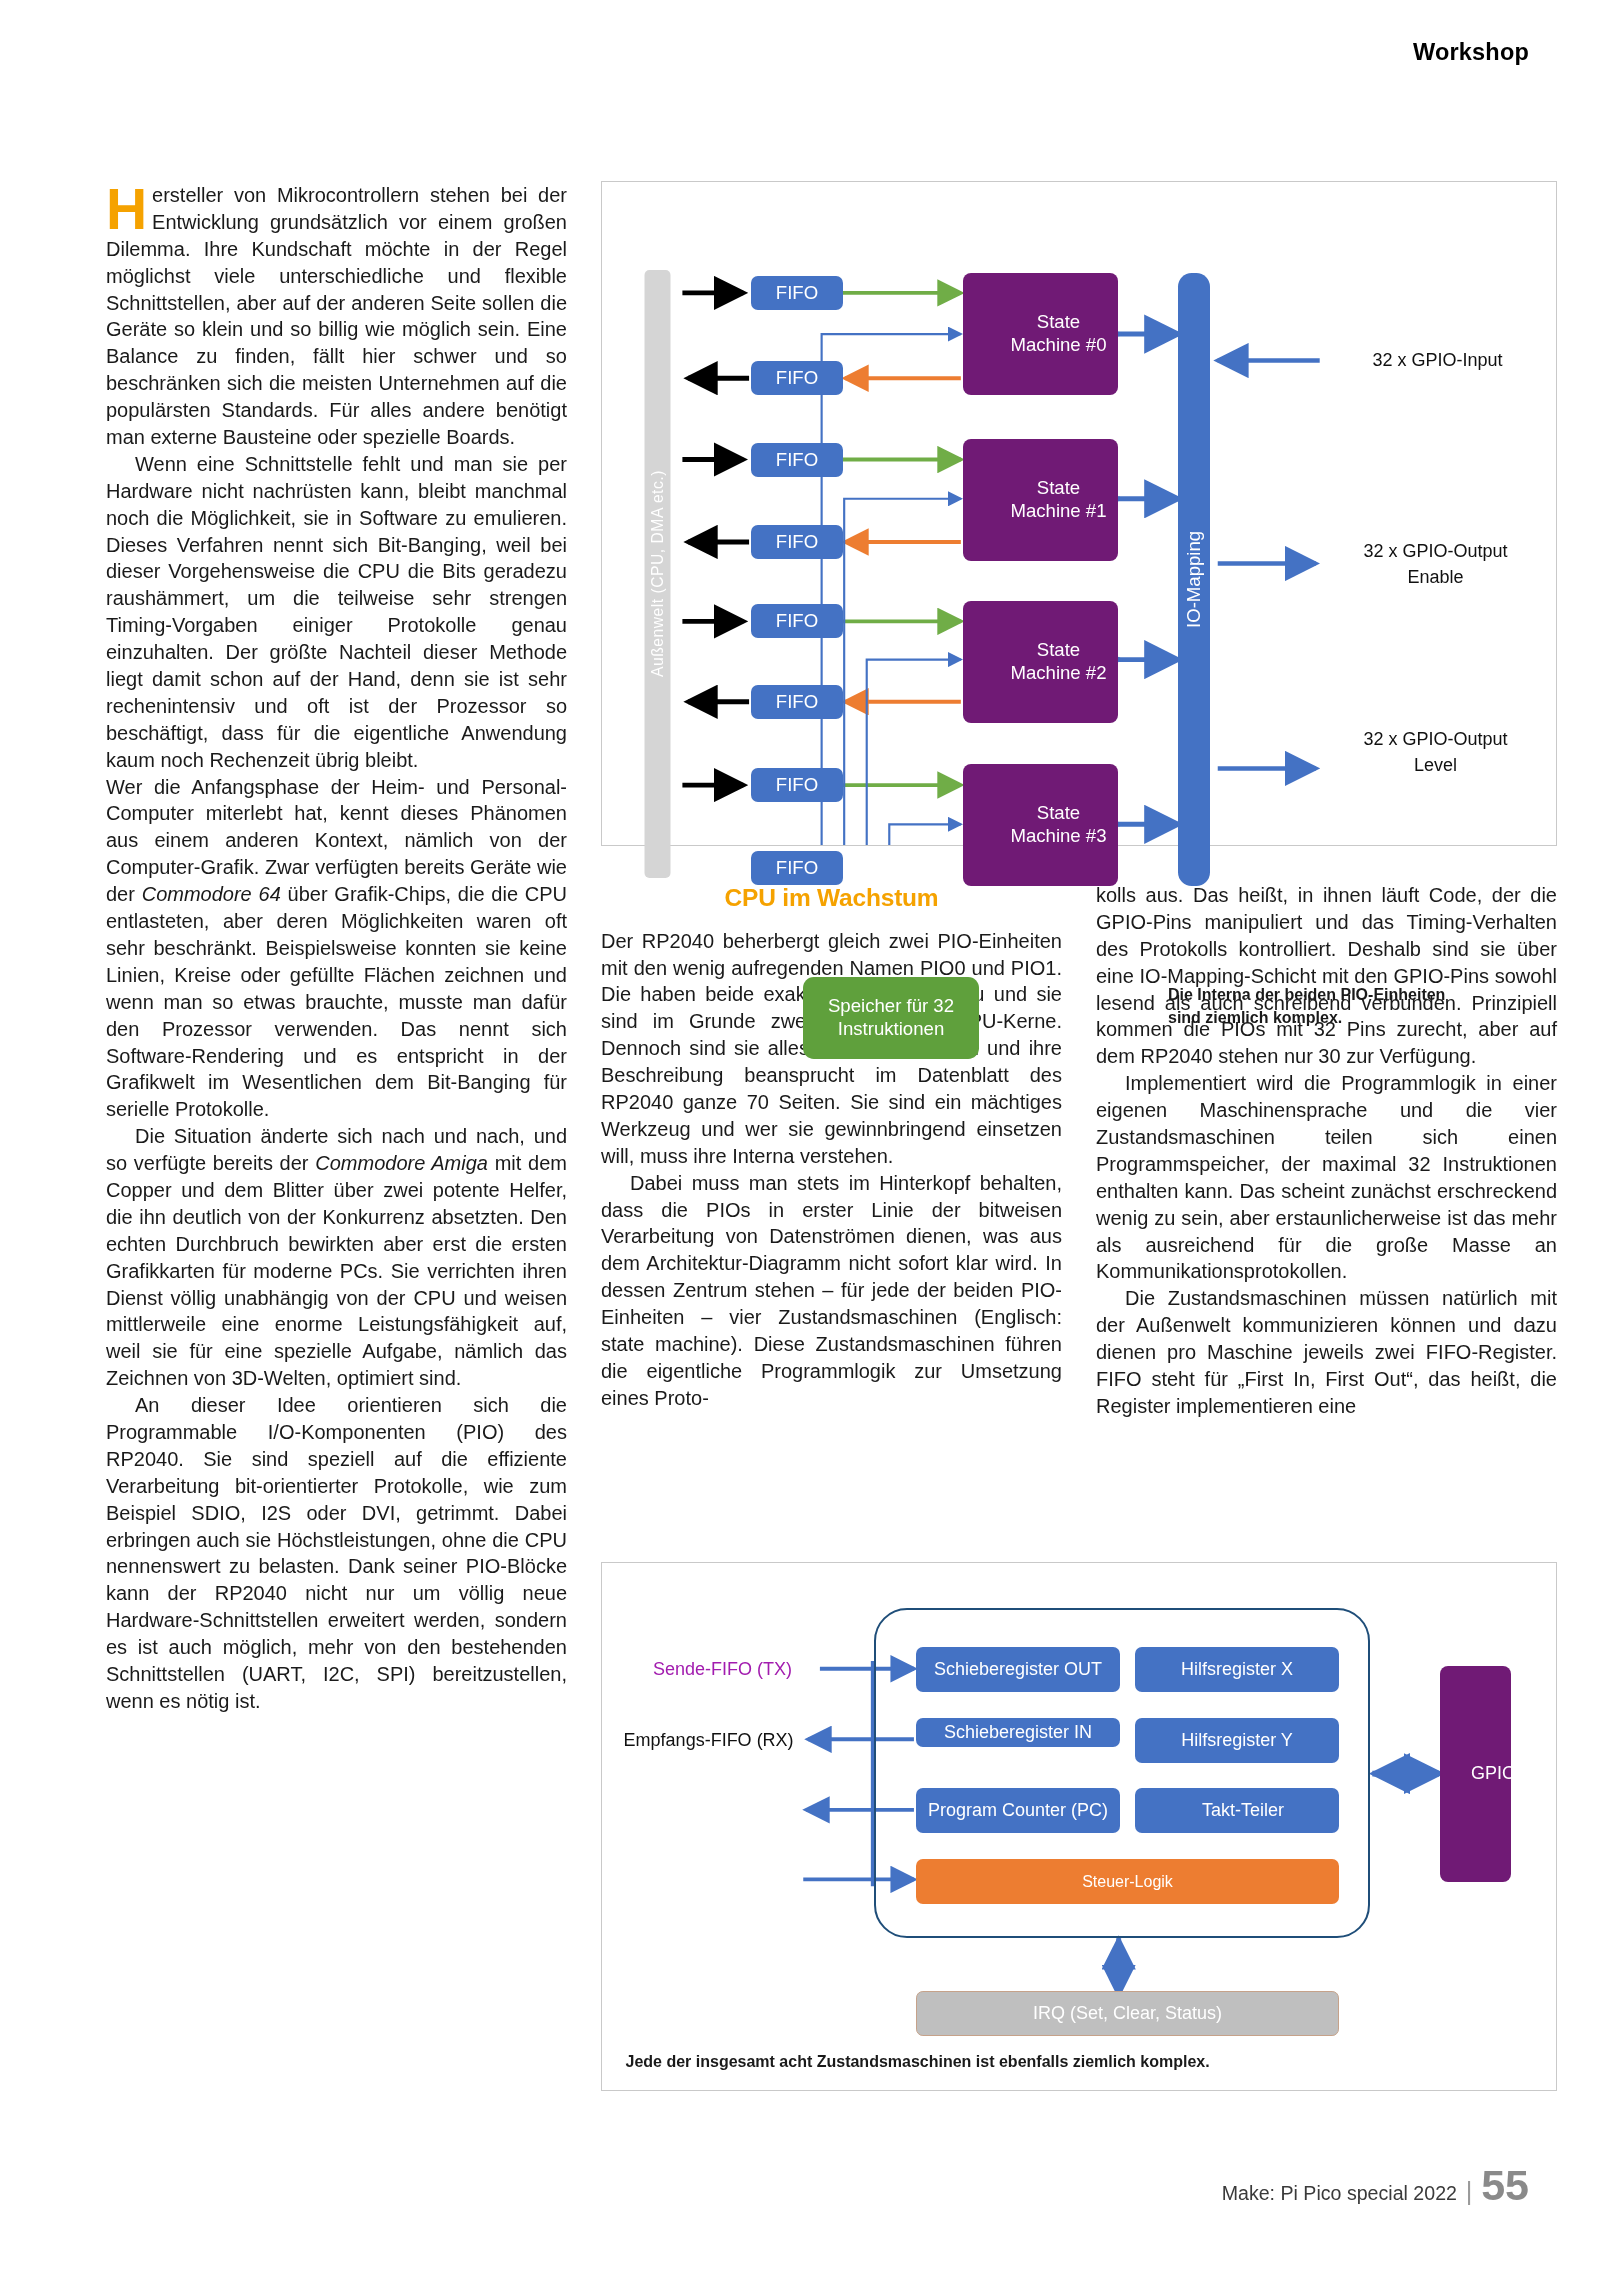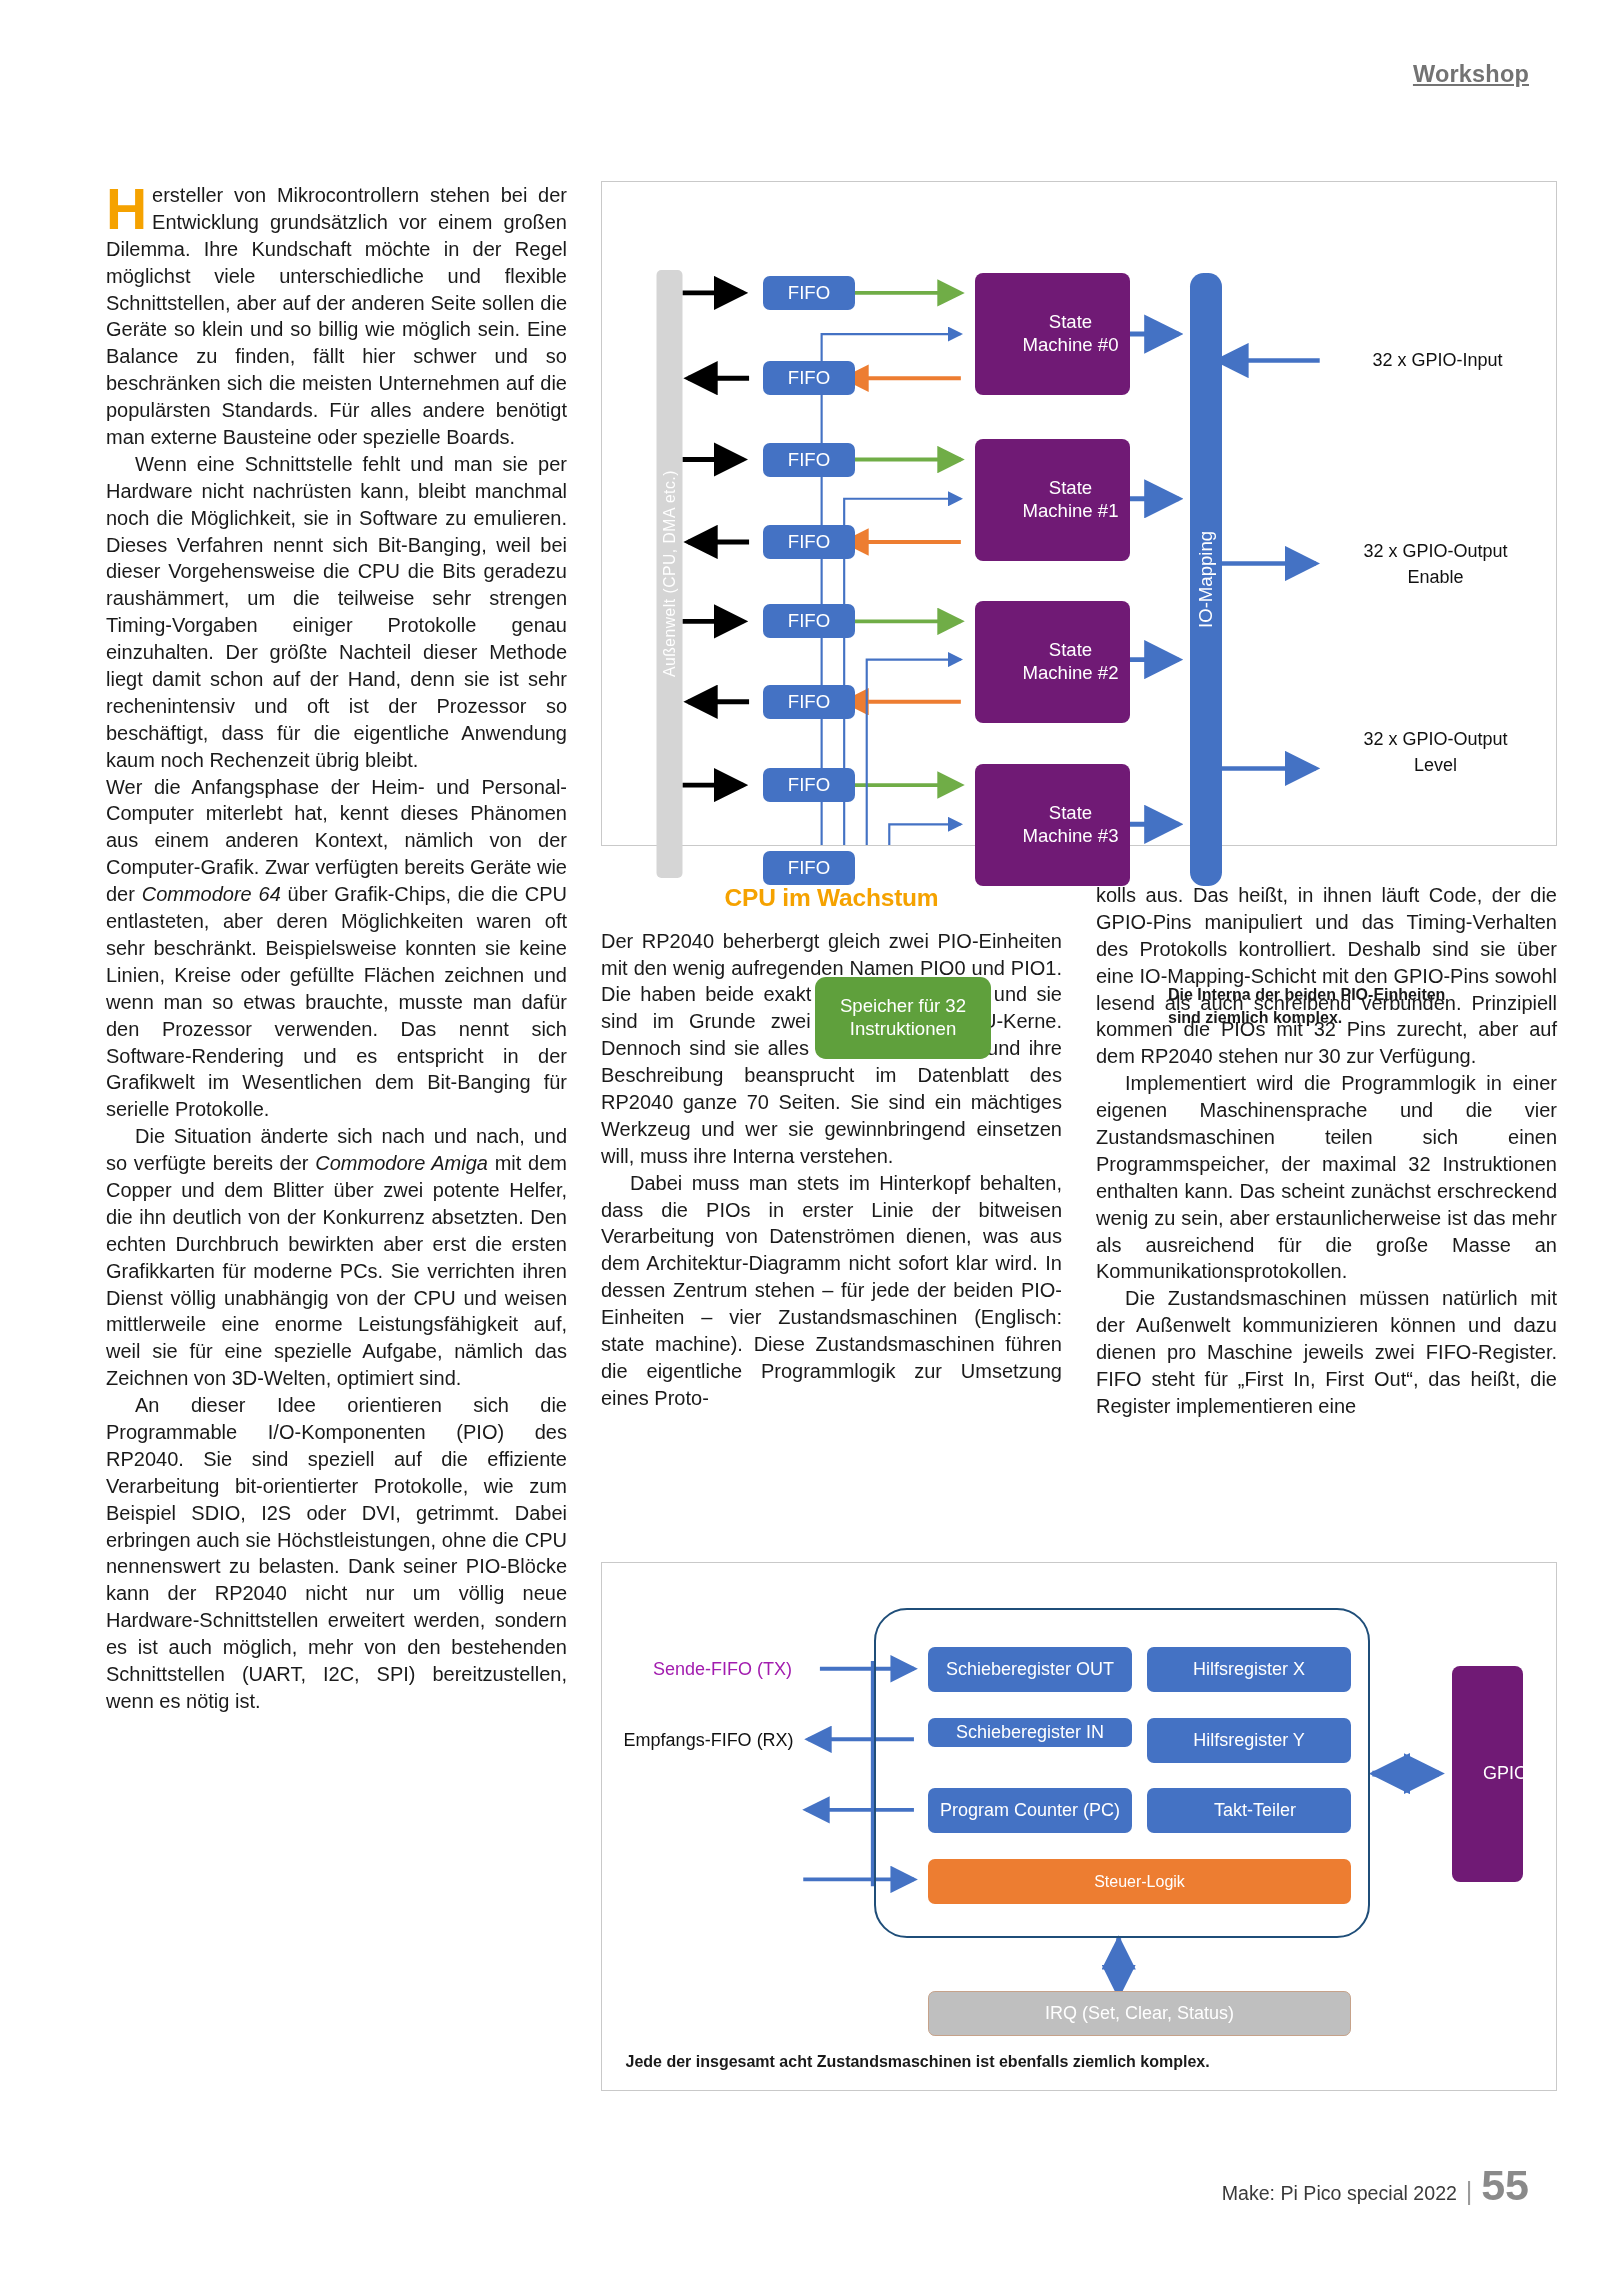--- a/index.html
+++ b/index.html
@@ -8,22 +8,22 @@
     background:#ffffff;
     font-family:"Liberation Sans", sans-serif;
     color:#111111;
     position:relative;
     overflow:hidden;
   }
   .page{position:absolute;inset:0;}
 
   
   .runhead{
-    position:absolute;top:61px;right:92px;
-    font-size:23.5px;font-weight:700;letter-spacing:0.2px;color:#737373;text-decoration:underline;
+    position:absolute;top:39px;right:92px;
+    font-size:23.5px;font-weight:700;letter-spacing:0.2px;color:#000000;
   }
 
   
   .col{
     position:absolute;
     width:461px;
     font-size:20px;
     line-height:1.345;
     text-align:justify;
     text-justify:inter-word;
@@ -75,21 +75,20 @@
   }
 
   
   .node{
     position:absolute;
     display:flex;align-items:center;justify-content:center;
     text-align:center;
     color:#ffffff;
     box-sizing:border-box;
     line-height:1.22;
-    margin-left:12px;
   }
   .blue   {background:#4472C4;border-radius:6.9px;}
   .amber  {background:#701a75;border-radius:8px;padding-left:36px;}
   .green  {background:#5FA03C;border-radius:10.8px;}
   .orange {background:#ED7D31;border-radius:6.9px;}
   .grey   {background:#BFBFBF;border:1px solid #C6A28A;border-radius:6.9px;}
   .greybar{background:#D5D5D5;border-radius:4.9px;}
 
   .vlabel{writing-mode:vertical-rl;transform:rotate(180deg);}
 

